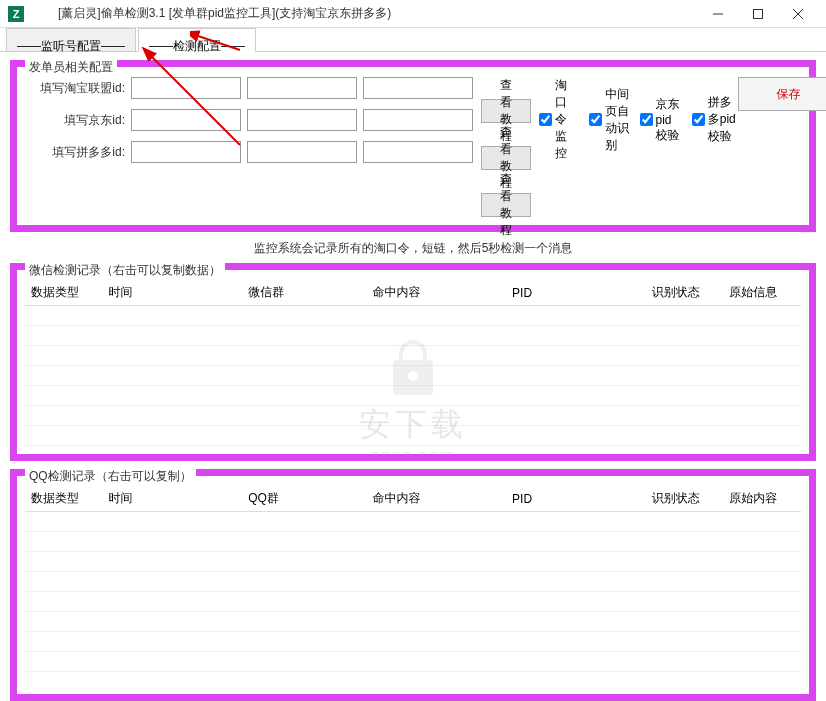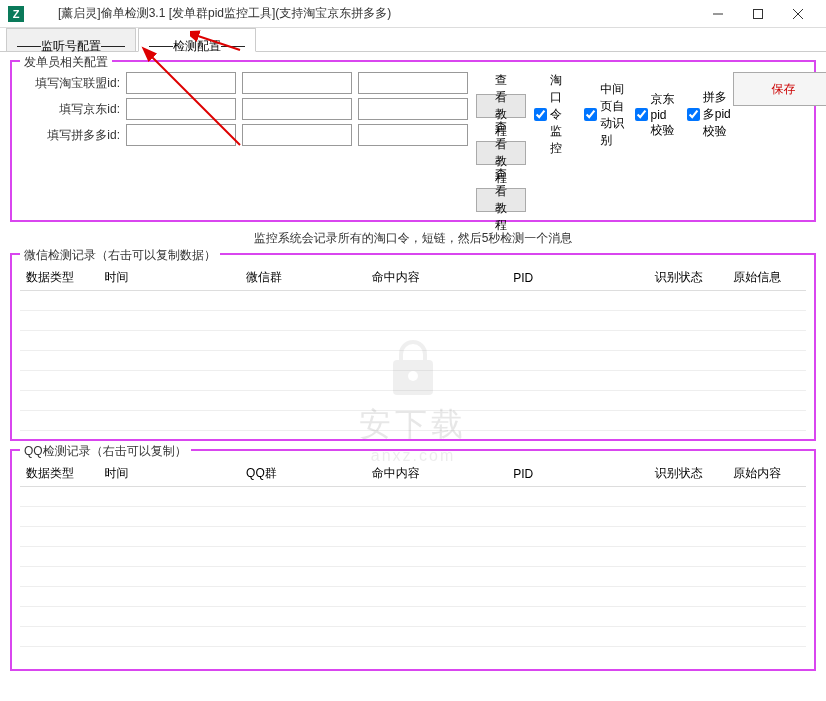--- a/index.html
+++ b/index.html
@@ -7,23 +7,23 @@
 .titlebar { height: 28px; display: flex; align-items: center; padding: 0 8px; border-bottom: 1px solid #ddd; }
 .titlebar .icon { width: 16px; height: 16px; background: #0a7a5a; margin-right: 6px; display: flex; align-items: center; justify-content: center; color: #fff; font-size: 11px; font-weight: bold; }
 .titlebar .title { flex: 1; color: #333; padding-left: 28px; }
 .winbtns { display: flex; }
 .winbtn { width: 40px; height: 28px; display: flex; align-items: center; justify-content: center; color: #333; cursor: pointer; }
 .winbtn svg { width: 10px; height: 10px; }
 .tabs { display: flex; height: 24px; border-bottom: 1px solid #ccc; padding-left: 6px; }
 .tab { padding: 9px 10px; border: 1px solid #ccc; border-bottom: none; background: #f0f0f0; margin-right: 2px; cursor: pointer; }
 .tab.active { background: #fff; border-bottom: 1px solid #fff; margin-bottom: -1px; }
 .content { padding: 8px 10px; position: relative; }
-.fieldset { border: 2px solid #d946ef; padding: 10px 8px 8px 8px; margin-bottom: 8px; position: relative; }
+.fieldset { border: 7px solid #d946ef; padding: 10px 8px 8px 8px; margin-bottom: 8px; position: relative; }
 .fieldset > .legend { position: absolute; top: -8px; left: 8px; background: #fff; padding: 0 4px; color: #333; }
-.config-row { display: flex; align-items: center; margin-bottom: 4px; gap: 6px; }
+.config-row { display: flex; align-items: center; margin-bottom: 10px; gap: 6px; }
 .config-label { width: 100px; text-align: right; color: #333; }
 .config-input { width: 110px; height: 22px; border: 1px solid #999; padding: 0 4px; }
 .btn { height: 24px; padding: 0 18px; background: #e8e8e8; border: 1px solid #aaa; cursor: pointer; display: inline-flex; align-items: center; justify-content: center; }
 .btn-save { height: 34px; width: 156px; color: #c00; background: #f5f5f5; }
 .red-hint { color: #c00; }
 .checkbox-row { display: flex; gap: 12px; }
 .checkbox-item { display: flex; align-items: center; gap: 3px; cursor: pointer; }
 .checkbox-item input { width: 13px; height: 13px; }
 .center-hint { text-align: center; color: #333; margin: 4px 0 6px 0; }
 .table { width: 100%; border-collapse: collapse; }

